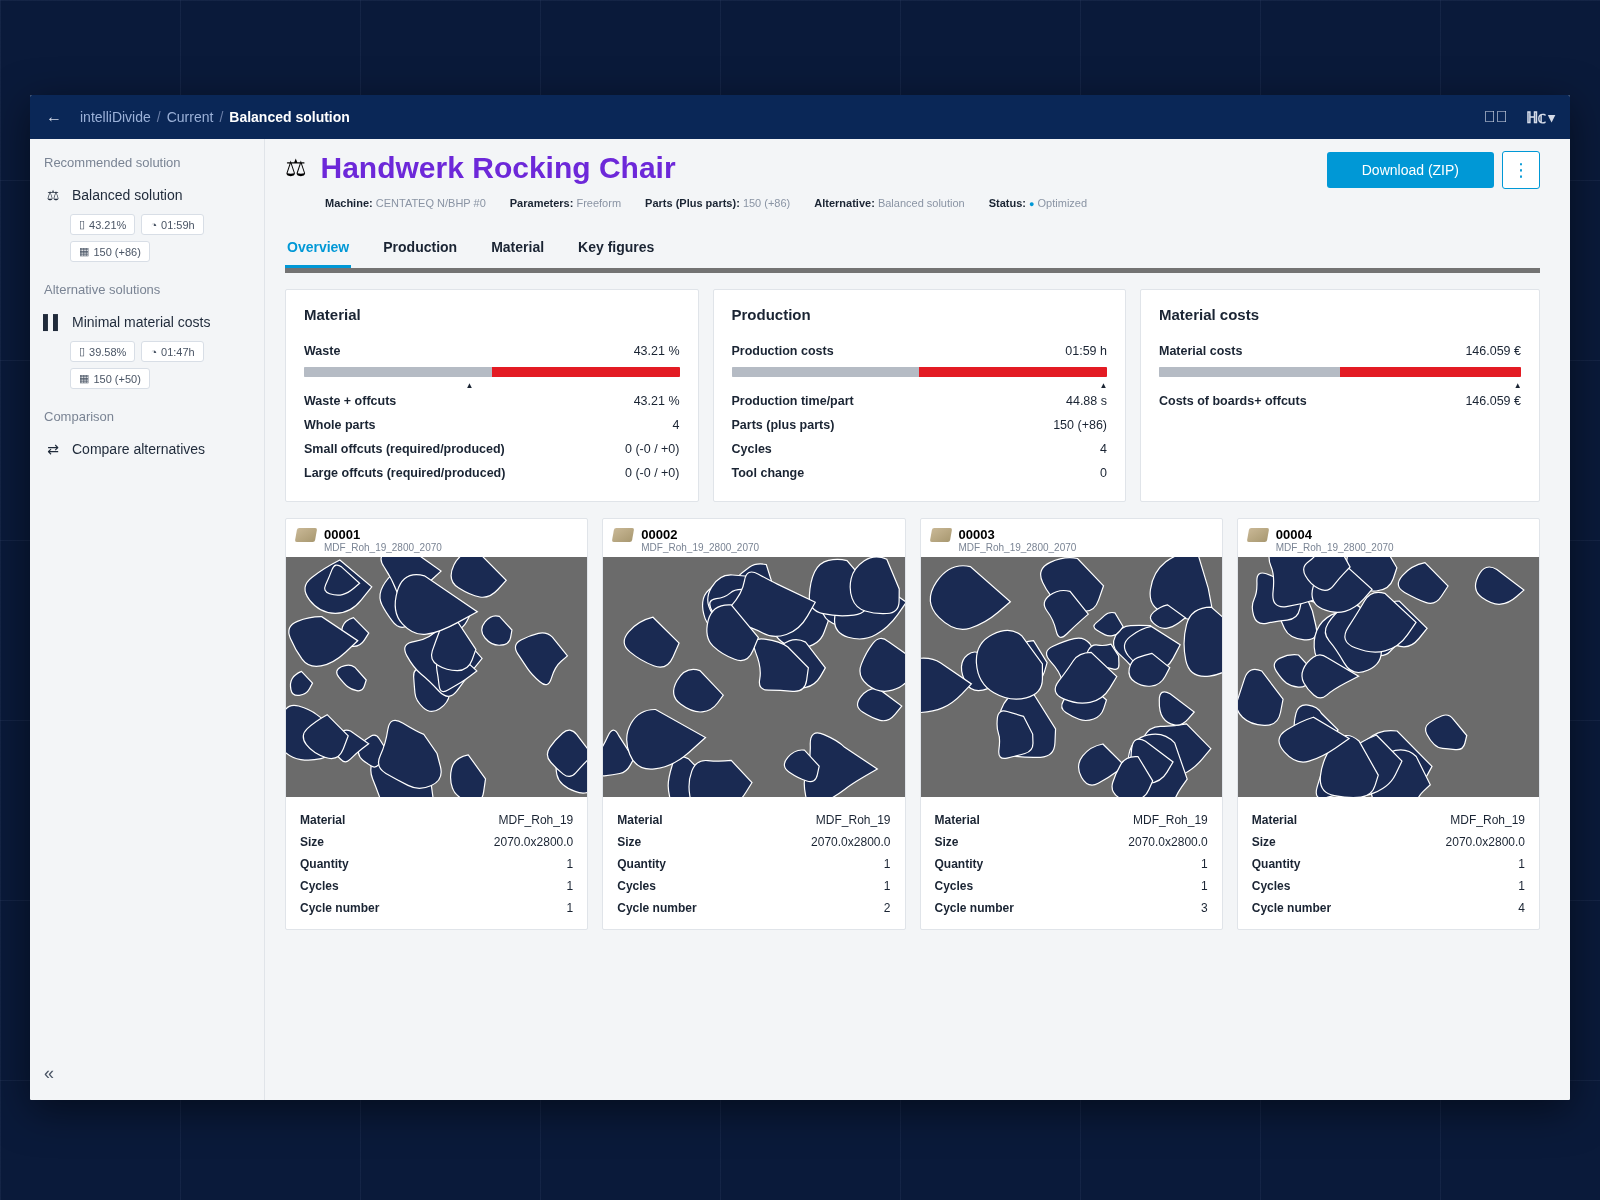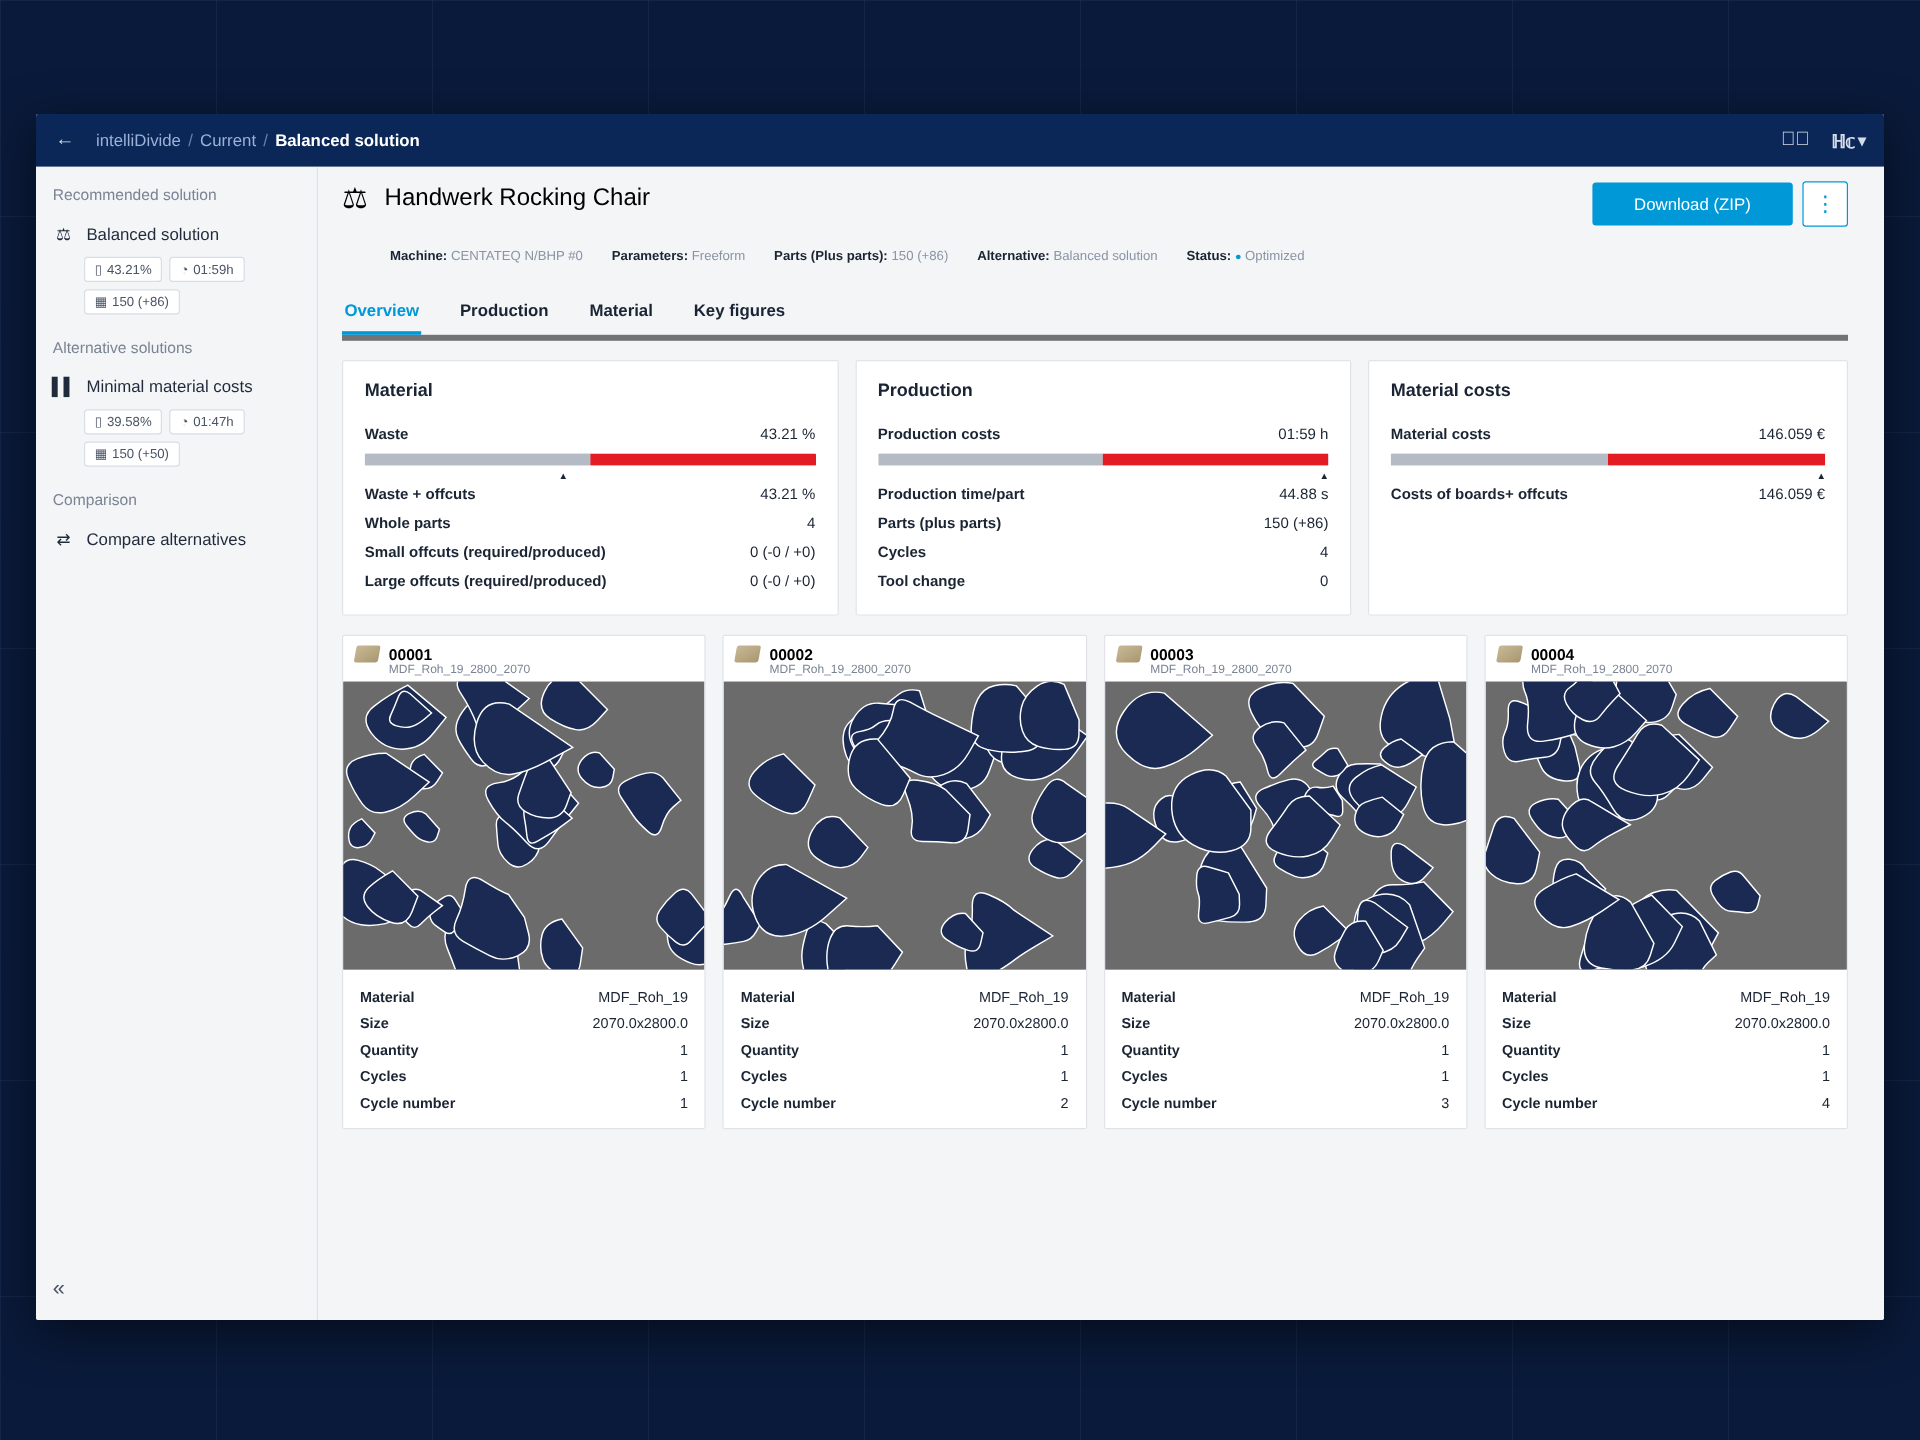--- a/index.html
+++ b/index.html
@@ -73,32 +73,32 @@
 
 .main {
   flex:1;
   overflow:auto;
   padding: 12px 30px 20px 20px;
   background:#f3f5f7;
 }
 .header-row { display:flex; align-items:flex-start; justify-content:space-between; }
 .title-block { display:flex; align-items:center; gap:14px; }
 .title-icon { font-size:24px; }
-.page-title { font-size:20px; font-weight:400; color:#000000; }
+.page-title { font-size:30px; font-weight:700; color:#6d28d9; }
 .actions { display:flex; gap:8px; align-items:center; }
 .btn-primary {
   background:#0098d6; color:#fff; border:none;
   padding:10px 35px; font-size:14px; border-radius:3px; cursor:pointer;
 }
 .btn-icon {
   border:1px solid #0098d6; background:#fff; color:#0098d6;
   width:38px; height:38px; border-radius:3px; cursor:pointer;
   display:flex; align-items:center; justify-content:center; font-size:18px;
 }
-.meta-row { margin:28px 0 0 40px; font-size:11px; color:#5a6575; display:flex; gap:24px; flex-wrap:wrap; }
+.meta-row { margin:12px 0 0 40px; font-size:11px; color:#5a6575; display:flex; gap:24px; flex-wrap:wrap; }
 .meta-row b { color:#1a2433; font-weight:600; }
 .meta-row .val { color:#8a94a4; }
 .status-dot { color:#0098d6; font-size:9px; }
 
 .tabs { display:flex; gap:30px; margin:20px 0 0 0; border-bottom:5px solid #737373; }
 .tab { padding:10px 2px; font-size:14px; font-weight:600; color:#1a2433; cursor:pointer; border-bottom:3px solid transparent; }
 .tab.active { color:#0098d6; border-bottom-color:#0098d6; }
 
 .summary-row { display:flex; gap:14px; margin-top:16px; }
 .card {
@@ -116,21 +116,21 @@
   position:relative; overflow:hidden;
 }
 .progress-bar .fill-gray { position:absolute; left:0; top:0; bottom:0; background:#b5bbc4; }
 .progress-bar .fill-red { position:absolute; top:0; bottom:0; background:#e31b23; }
 .progress-marker { position:relative; height:6px; }
 .progress-marker::after { content:'▲'; position:absolute; font-size:8px; color:#1a2433; top:-2px; }
 
 .boards-row { display:flex; gap:14px; margin-top:16px; }
 .board-card { flex:1; background:#fff; border:1px solid #e0e4e9; border-radius:2px; overflow:hidden; display:flex; flex-direction:column; }
 .board-header { padding:8px 10px 4px; }
-.board-id-row { display:flex; gap:8px; }
+.board-id-row { display:flex; align-items:center; gap:8px; }
 .board-icon { width:20px; height:14px; background:linear-gradient(145deg,#c9b896,#a89870); border-radius:2px; transform:skewX(-10deg); }
 .board-id { font-weight:700; font-size:13px; }
 .board-mat { font-size:10px; color:#7a8494; margin-left:28px; }
 .nest-image {
   height:240px;
   background:#6b6b6b;
   position:relative;
   overflow:hidden;
 }
 .nest-image svg { width:100%; height:100%; }

